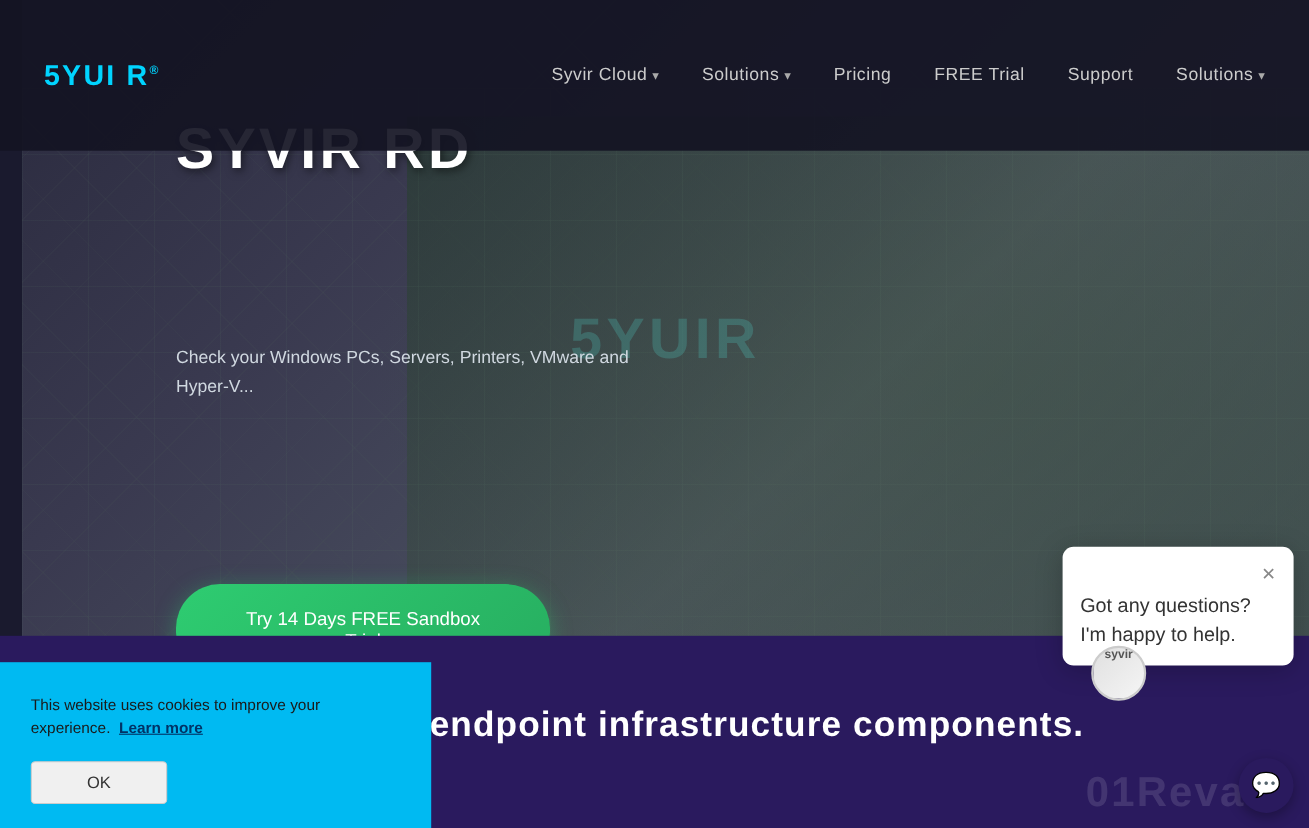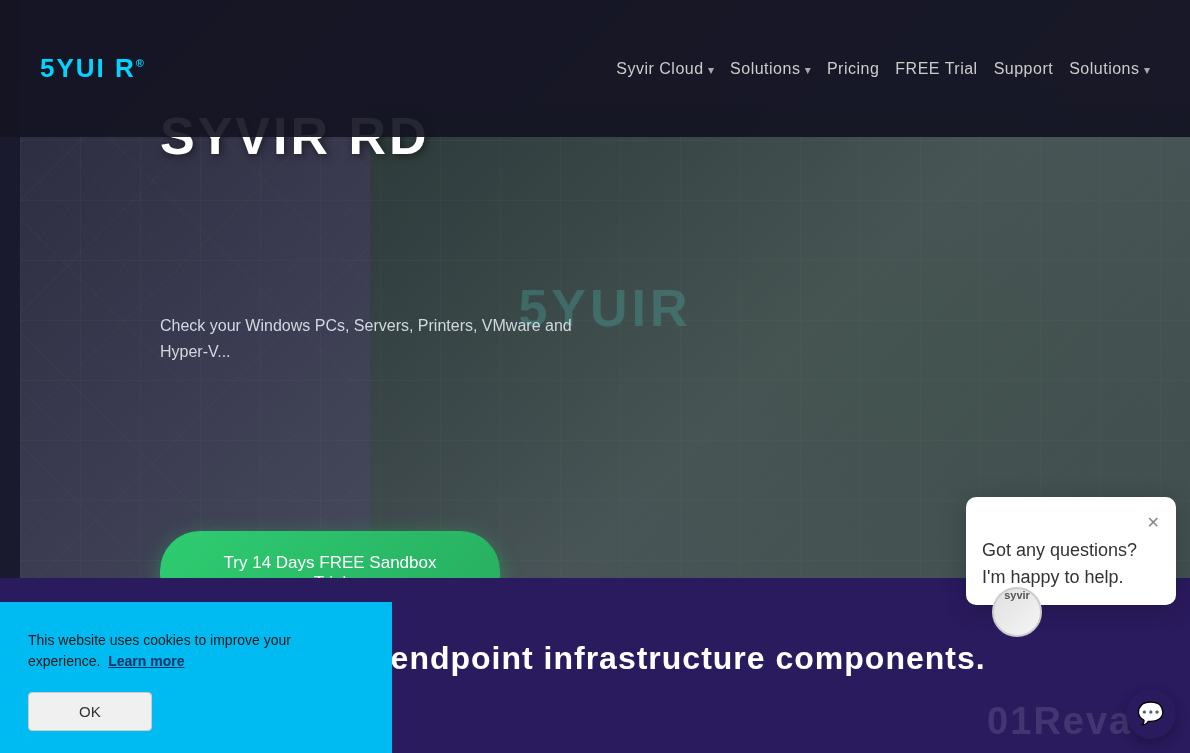--- a/index.html
+++ b/index.html
@@ -26,21 +26,21 @@
       letter-spacing: 2px;
     }
     .logo-r {
       font-size: 11px;
       vertical-align: super;
       color: #00d4ff;
     }
     .nav-links {
       display: flex;
       align-items: center;
-      gap: 16px;
+      gap: 39px;
       list-style: none;
     }
     .nav-links li a {
       color: #cccccc;
       text-decoration: none;
       font-size: 16px;
       font-weight: 400;
       letter-spacing: 0.5px;
     }
     .nav-links .nav-dropdown::after {

